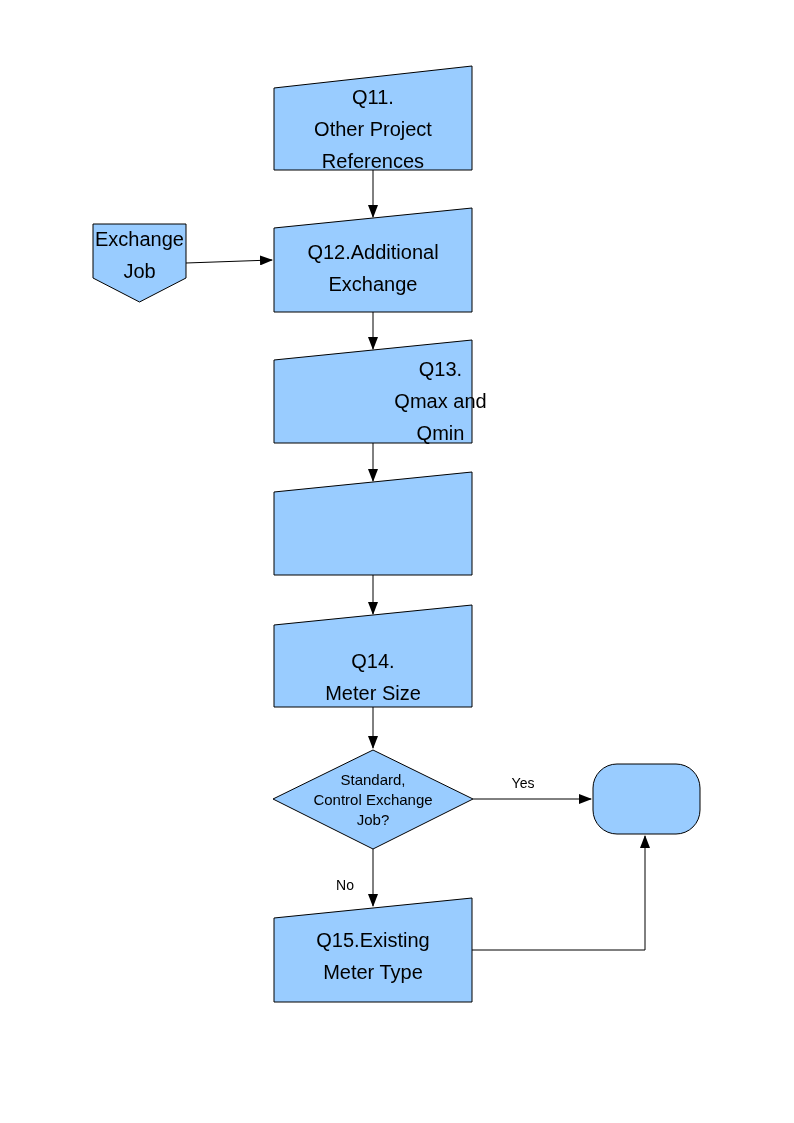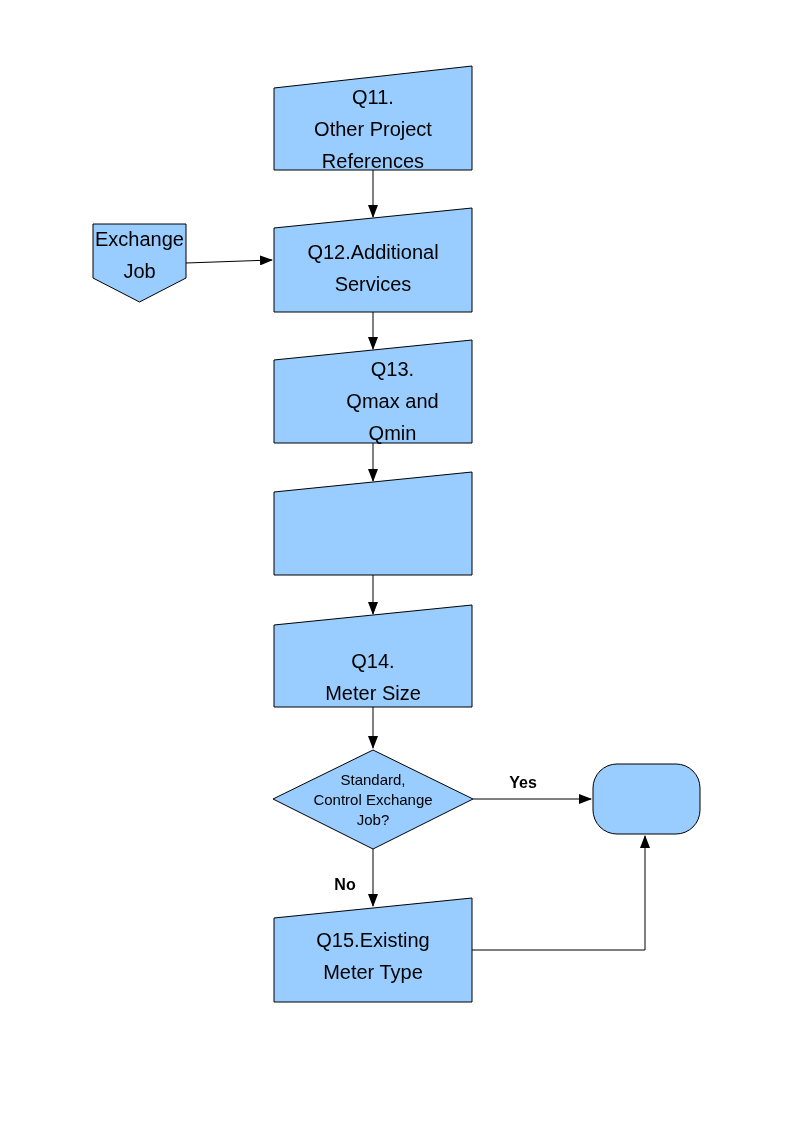--- a/index.html
+++ b/index.html
@@ -28,21 +28,21 @@
     display: flex;
     align-items: center;
     justify-content: center;
     text-align: center;
     white-space: pre-line;
     color: var(--text-color, #000000);
     font-size: 20px;
     line-height: 32px;
   }
   .label--decision { font-size: 15px; line-height: 20px; }
-  .label--edge { font-size: 16px; line-height: 24px; font-weight: bold; }
+  .label--edge { font-size: 14px; line-height: 24px; }
 </style>
 </head>
 <body>
 
 <div class="page">
 
   <svg class="canvas" width="794" height="1123" viewBox="0 0 794 1123">
     <defs>
       <marker id="arrowhead" viewBox="0 0 13 10" refX="12" refY="5" markerWidth="13" markerHeight="10" orient="auto">
         <path d="M0,0 L13,5 L0,10 Z" class="arrowhead-fill"></path>
@@ -69,22 +69,22 @@
     <rect class="node-shape" x="593" y="764" width="107" height="70" rx="24" ry="24"></rect>
     <polygon class="node-shape" points="274,918 472,898 472,1002 274,1002"></polygon>
   </svg>
 
   <div class="label" style="left:274px; top:83px; width:198px; height:91px;">Q11.
 Other Project
 References</div>
   <div class="label" style="left:93px; top:224px; width:93px; height:62px;">Exchange
 Job</div>
   <div class="label" style="left:274px; top:222px; width:198px; height:92px;">Q12.Additional
-Services</div>
-  <div class="label" style="left:274px; top:355px; width:237px; height:92px;">Q13.
+Exchange</div>
+  <div class="label" style="left:274px; top:355px; width:237px; height:92px;padding-left:48px;">Q13.
 Qmax and
 Qmin</div>
   <div class="label" style="left:274px; top:631px; width:198px; height:92px;">Q14.
 Meter Size</div>
   <div class="label label--decision" style="left:278px; top:765px; width:190px; height:70px;">Standard,
 Control Exchange
 Job?</div>
   <div class="label" style="left:274px; top:910px; width:198px; height:92px;">Q15.Existing
 Meter Type</div>
 

